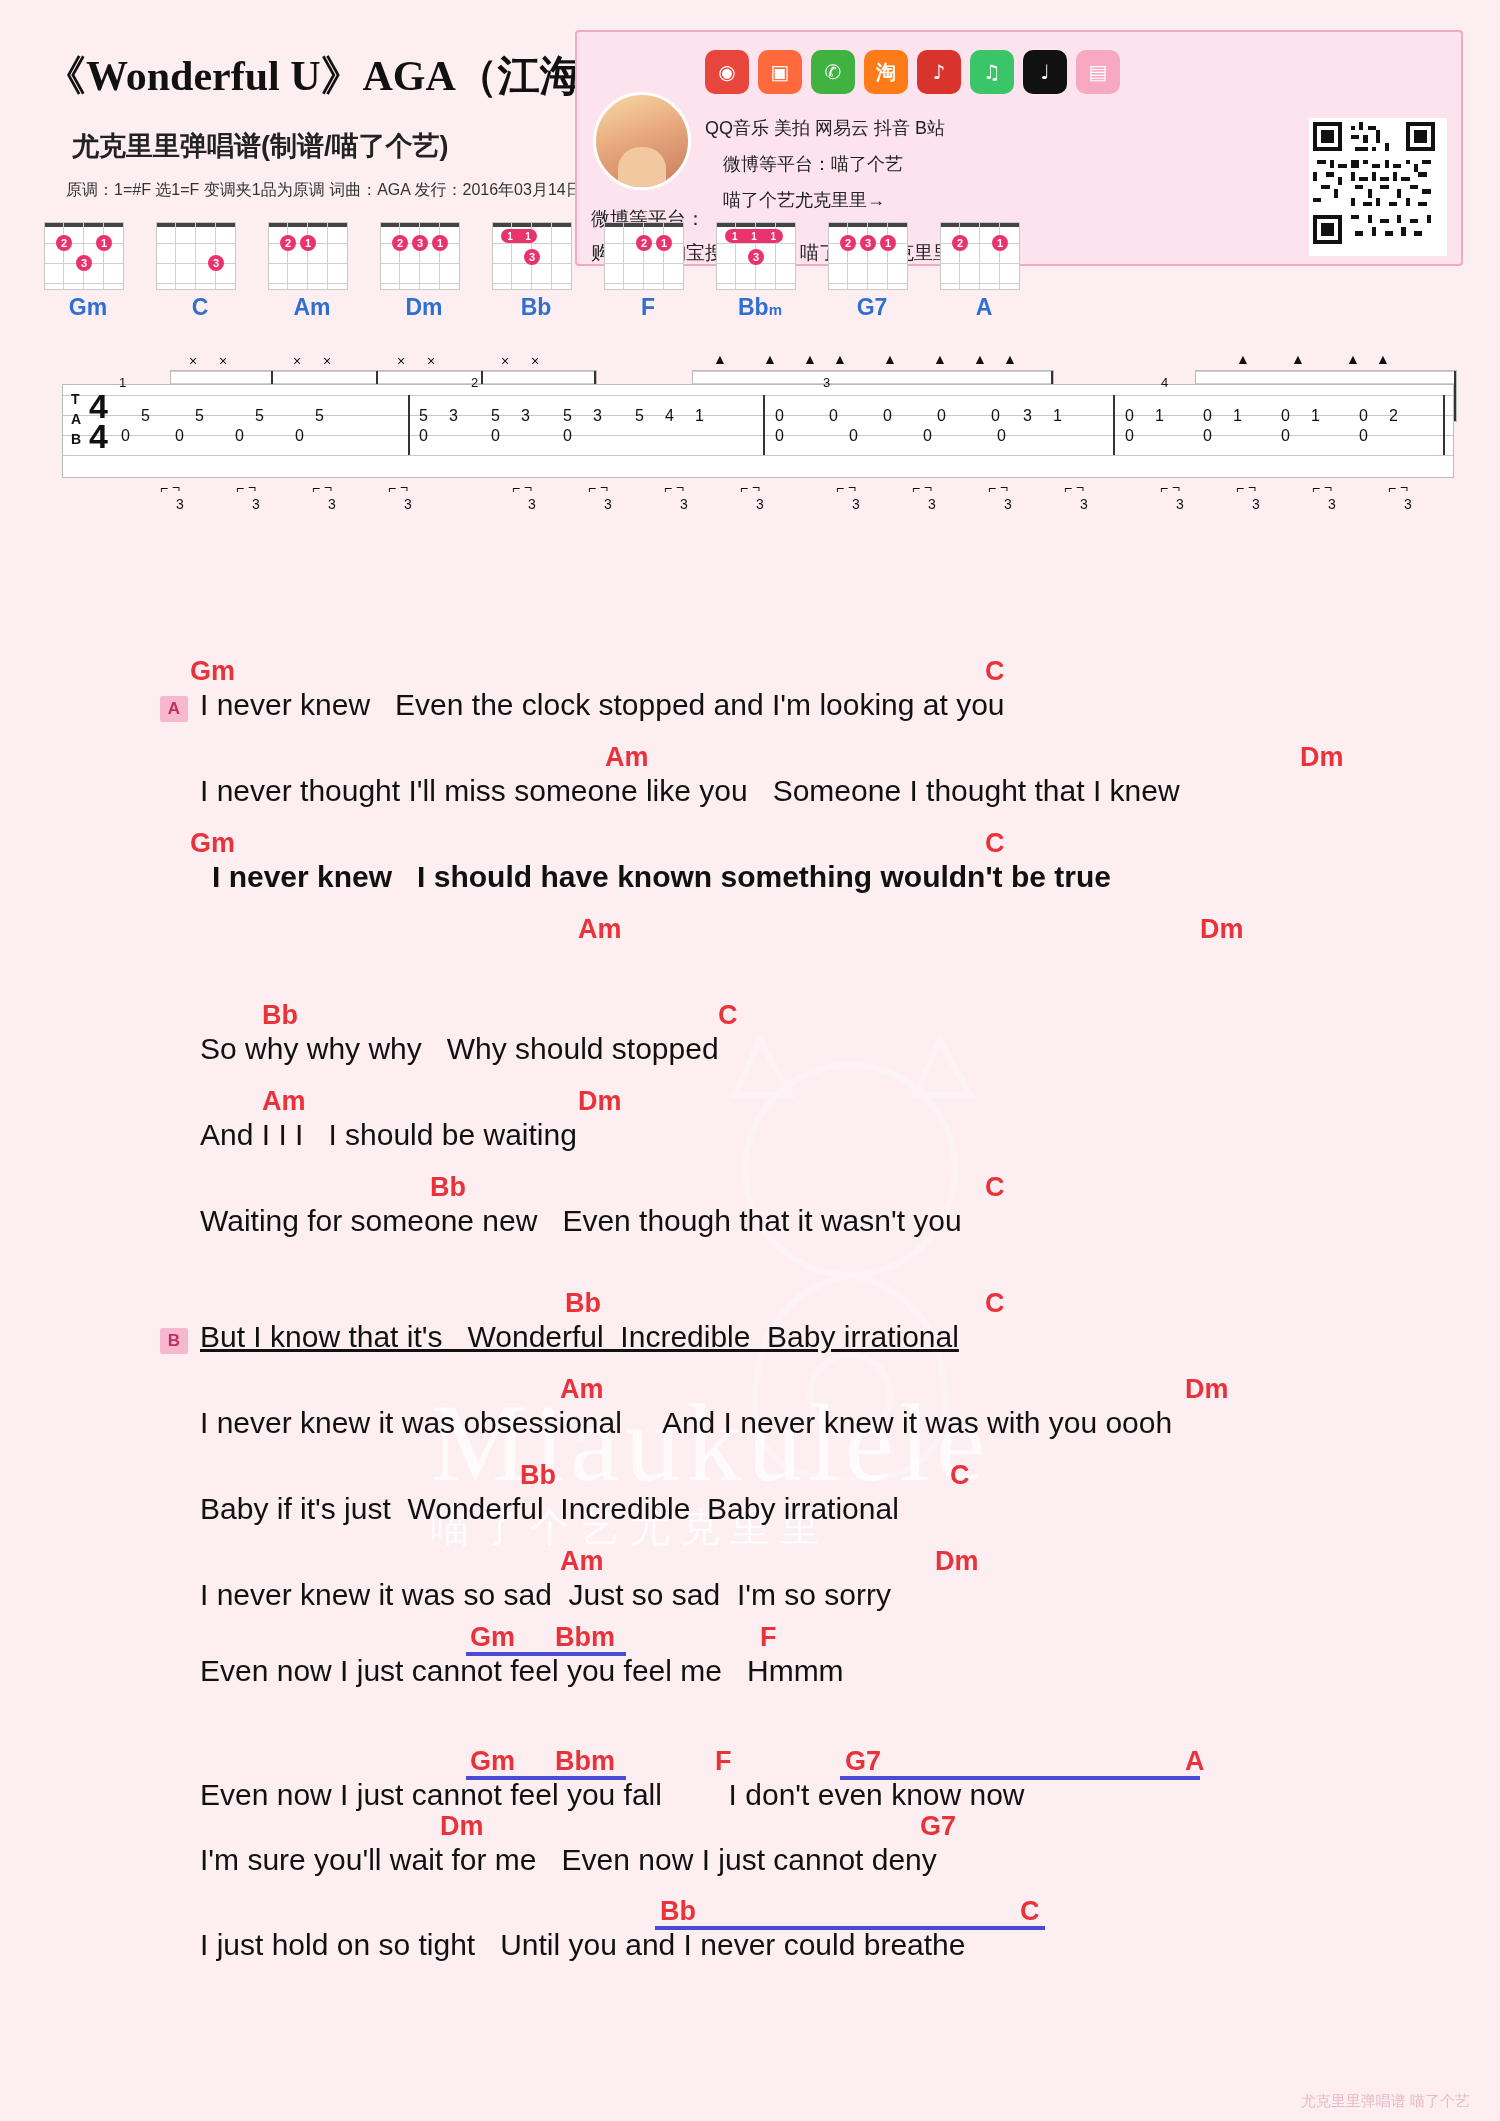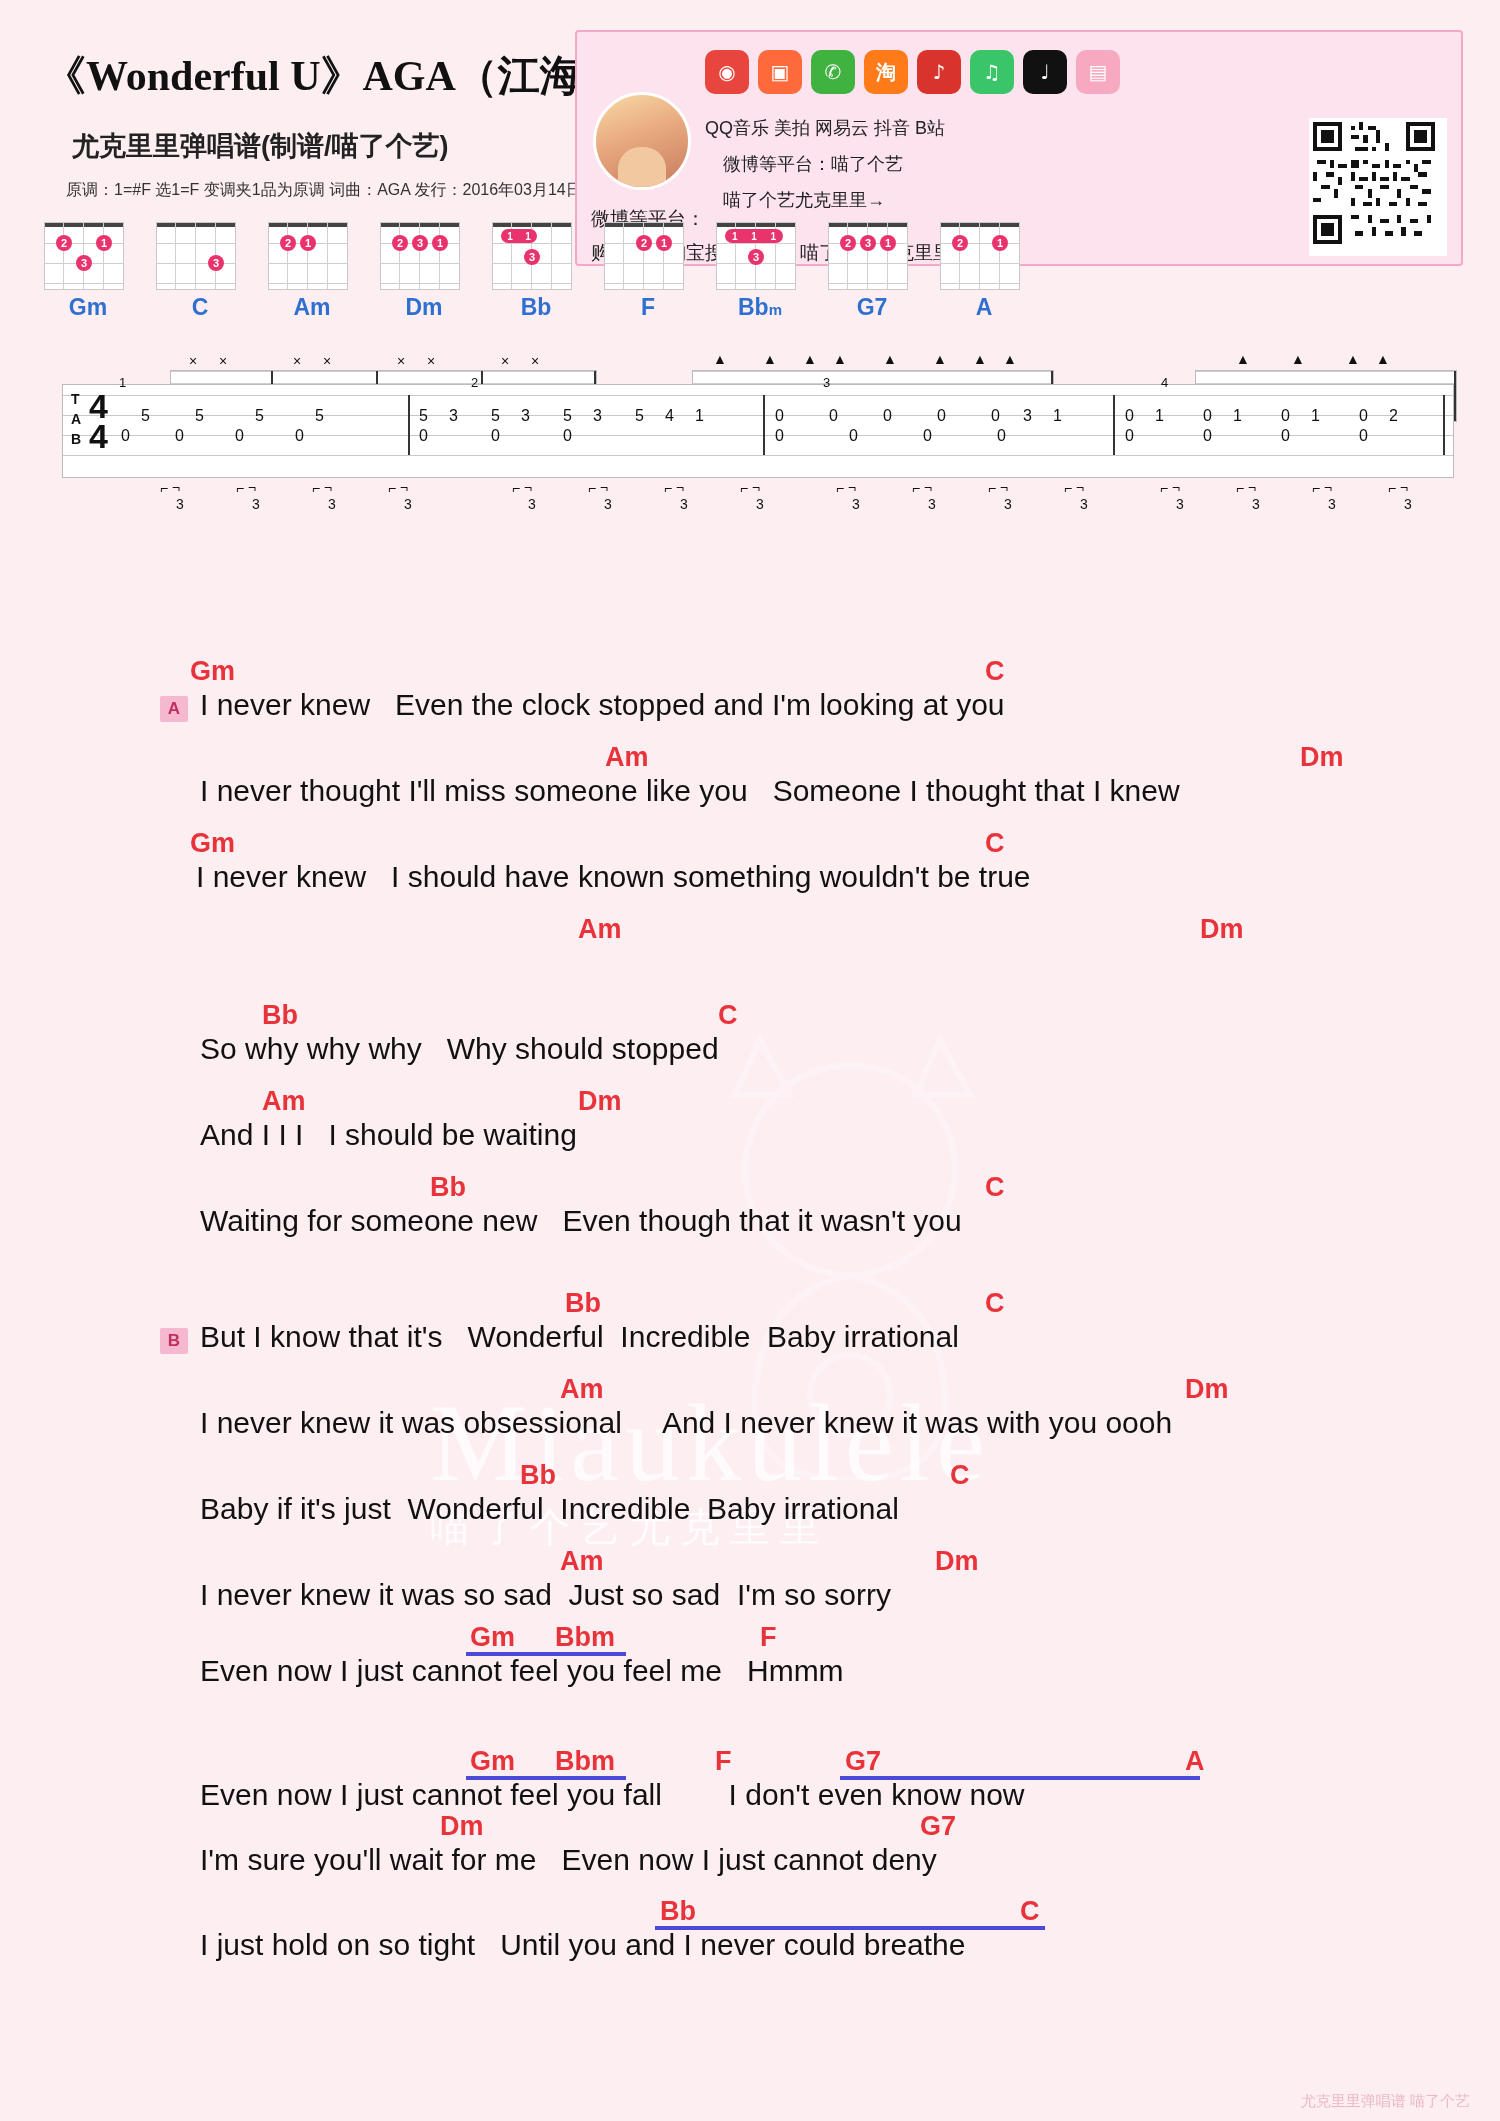--- a/index.html
+++ b/index.html
@@ -576,21 +576,21 @@
         <div class="lyric" style="left: 200px;">I never knew   Even the clock stopped and I'm looking at you</div>
       </div>
       <div class="lrow" style="position: absolute; left: 0px; top: 86px; width: 1500px; height: 86px;">
         <div class="chordlbl" style="left: 605px;">Am</div>
         <div class="chordlbl" style="left: 1300px;">Dm</div>
         <div class="lyric" style="left: 200px;">I never thought I'll miss someone like you   Someone I thought that I knew</div>
       </div>
       <div class="lrow" style="position: absolute; left: 0px; top: 172px; width: 1500px; height: 86px;">
         <div class="chordlbl" style="left: 190px;">Gm</div>
         <div class="chordlbl" style="left: 985px;">C</div>
-        <div class="lyric" style="left: 196px;">I never knew   I should have known something wouldn't be true</div>
+        <div class="lyric" style="left: 212px; font-weight: bold;">I never knew   I should have known something wouldn't be true</div>
       </div>
       <div class="lrow" style="position: absolute; left: 0px; top: 258px; width: 1500px; height: 86px;">
         <div class="chordlbl" style="left: 578px;">Am</div>
         <div class="chordlbl" style="left: 1200px;">Dm</div>
       </div>
       <div class="lrow" style="position: absolute; left: 0px; top: 344px; width: 1500px; height: 86px;">
         <div class="chordlbl" style="left: 262px;">Bb</div>
         <div class="chordlbl" style="left: 718px;">C</div>
         <div class="lyric" style="left: 200px;">So why why why   Why should stopped</div>
       </div>
@@ -601,21 +601,21 @@
       </div>
       <div class="lrow" style="position: absolute; left: 0px; top: 516px; width: 1500px; height: 86px;">
         <div class="chordlbl" style="left: 430px;">Bb</div>
         <div class="chordlbl" style="left: 985px;">C</div>
         <div class="lyric" style="left: 200px;">Waiting for someone new   Even though that it wasn't you</div>
       </div>
       <div class="lrow" style="position: absolute; left: 0px; top: 632px; width: 1500px; height: 86px;">
         <div class="marker">B</div>
         <div class="chordlbl" style="left: 565px;">Bb</div>
         <div class="chordlbl" style="left: 985px;">C</div>
-        <div class="lyric" style="left: 200px;">But I know that it's   Wonderful  Incredible  Baby irrational</div>
+        <div class="lyric" style="left: 200px; text-decoration: underline;">But I know that it's   Wonderful  Incredible  Baby irrational</div>
       </div>
       <div class="lrow" style="position: absolute; left: 0px; top: 718px; width: 1500px; height: 86px;">
         <div class="chordlbl" style="left: 560px;">Am</div>
         <div class="chordlbl" style="left: 1185px;">Dm</div>
         <div class="lyric" style="left: 200px;">I never knew it was obsessional     And I never knew it was with you oooh</div>
       </div>
       <div class="lrow" style="position: absolute; left: 0px; top: 804px; width: 1500px; height: 86px;">
         <div class="chordlbl" style="left: 520px;">Bb</div>
         <div class="chordlbl" style="left: 950px;">C</div>
         <div class="lyric" style="left: 200px;">Baby if it's just  Wonderful  Incredible  Baby irrational</div>

